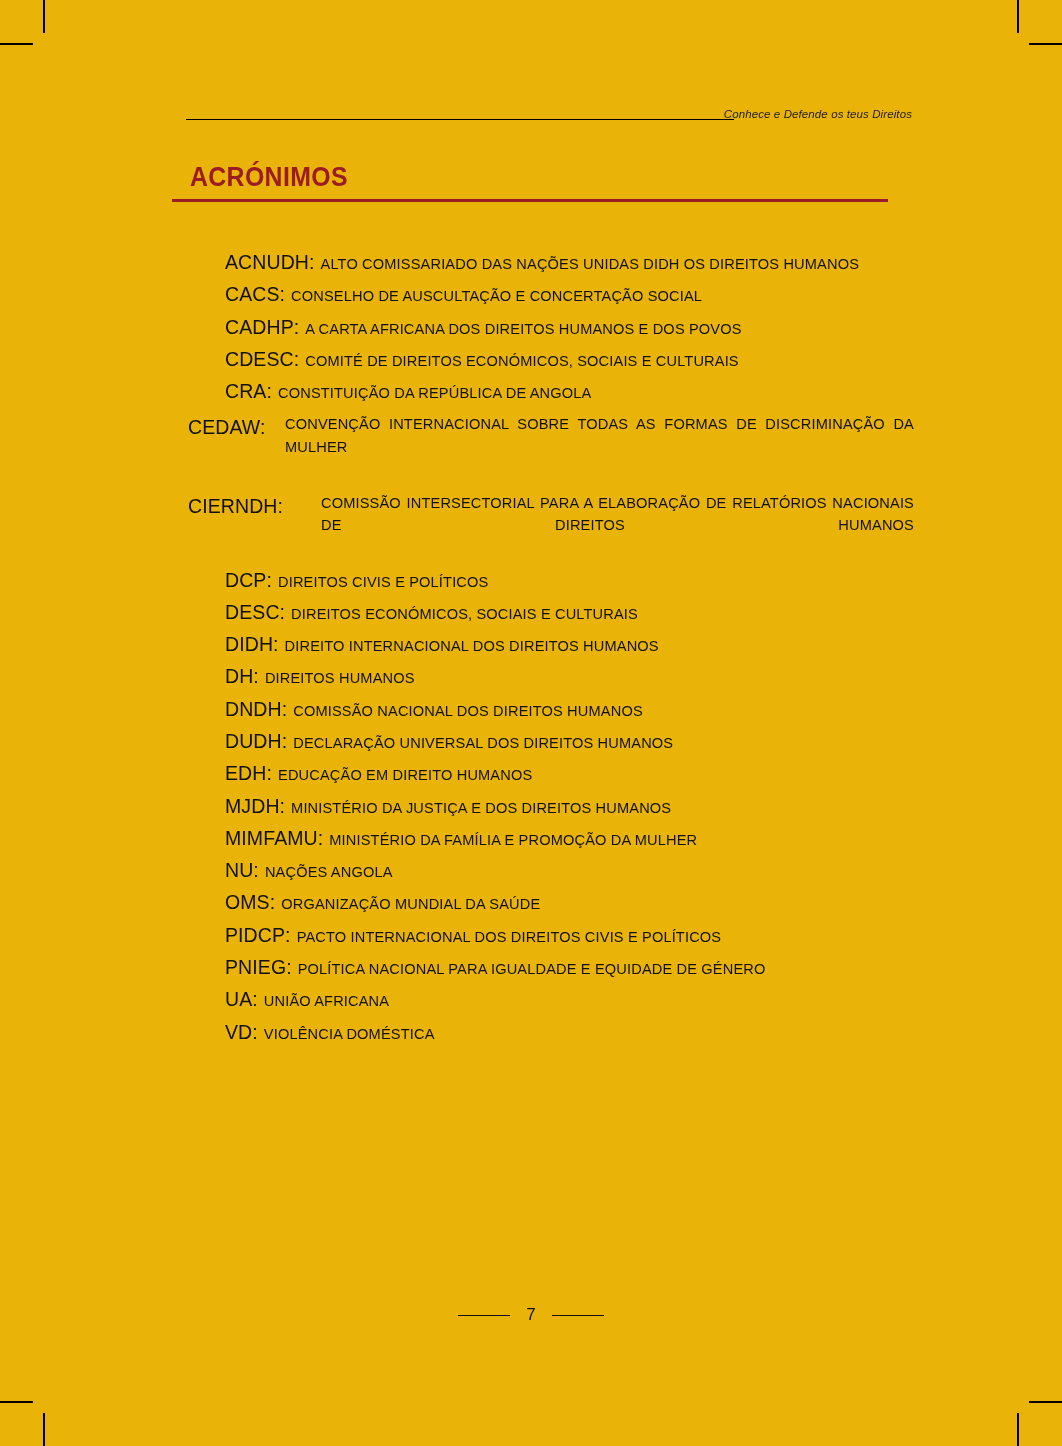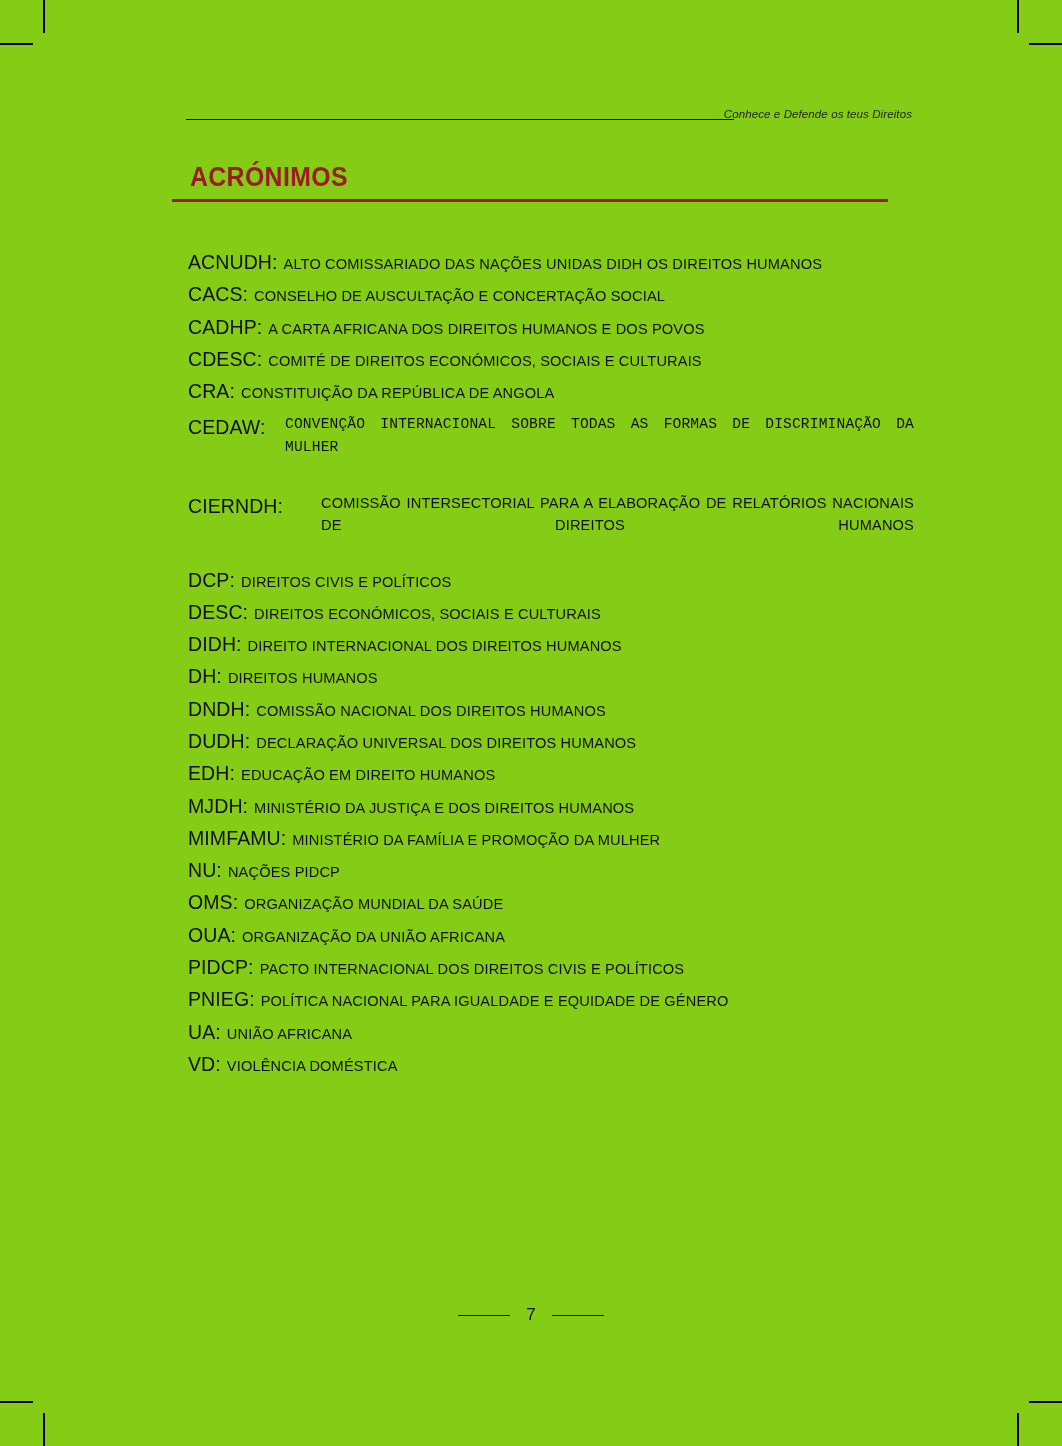--- a/index.html
+++ b/index.html
@@ -11,21 +11,21 @@
   body {
     font-family: "Liberation Sans", sans-serif;
     color: #1a1a1a;
   }
 
   .page {
     position: relative;
     width: 1062px;
     height: 1446px;
     overflow: hidden;
-    background: #84cc16;
+    background: #eab308;
   }
 
   
   .crop {
     position: absolute;
     background: #000000;
   }
   .crop-v { width: 2px; height: 33px; }
   .crop-h { height: 2px; width: 33px; }
 
@@ -108,21 +108,21 @@
     font-size: 14.6px;
     letter-spacing: 0.15px;
     color: #111111;
   }
 
   
   .acronym-row.single {
     white-space: nowrap;
     line-height: 1.05;
   }
-  .acronym-row.single .term { margin-right: 6px; }
+  .acronym-row.single .term { margin-right: 6px; margin-left: 37px; }
 
   
   .acronym-row.wrapped {
     line-height: 1.52;
   }
   .acronym-row.wrapped .term {
     float: left;
     line-height: 1.45;
   }
   .acronym-row.wrapped .definition {
@@ -131,21 +131,21 @@
     line-height: 1.52;
     margin-left: 16px;
   }
   .acronym-row.wrapped .definition::after {
     content: "";
     display: inline-block;
     width: 100%;
   }
   .acronym-row.cedaw .term   { }
   .acronym-row.cedaw .definition { text-indent: 0; padding-left: 97px; margin-left: -97px; }
-  .acronym-row.cedaw .definition { padding-left: 0; margin-left: 0; font-family: Liberation Mono, monospace; }
+  .acronym-row.cedaw .definition { padding-left: 0; margin-left: 0; }
   .acronym-row.cedaw { padding-left: 97px; }
   .acronym-row.cedaw .term { margin-left: -97px; }
 
   .acronym-row.cierndh { padding-left: 117px; }
   .acronym-row.cierndh .term { margin-left: -117px; margin-right: 10px; }
 
   
   .folio {
     position: absolute;
     left: 0;
@@ -252,30 +252,27 @@
 
     <div class="acronym-row single">
       <span class="term">MJDH:</span><span class="definition">MINISTÉRIO DA JUSTIÇA E DOS DIREITOS HUMANOS</span>
     </div>
 
     <div class="acronym-row single">
       <span class="term">MIMFAMU:</span><span class="definition">MINISTÉRIO DA FAMÍLIA E PROMOÇÃO DA MULHER</span>
     </div>
 
     <div class="acronym-row single">
-      <span class="term">NU:</span><span class="definition">NAÇÕES PIDCP</span>
+      <span class="term">NU:</span><span class="definition">NAÇÕES ANGOLA</span>
     </div>
 
     <div class="acronym-row single">
       <span class="term">OMS:</span><span class="definition">ORGANIZAÇÃO MUNDIAL DA SAÚDE</span>
     </div>
 
-    <div class="acronym-row single">
-      <span class="term">OUA:</span><span class="definition">ORGANIZAÇÃO DA UNIÃO AFRICANA</span>
-    </div>
 
     <div class="acronym-row single">
       <span class="term">PIDCP:</span><span class="definition">PACTO INTERNACIONAL DOS DIREITOS CIVIS E POLÍTICOS</span>
     </div>
 
 
     <div class="acronym-row single">
       <span class="term">PNIEG:</span><span class="definition">POLÍTICA NACIONAL PARA IGUALDADE E EQUIDADE DE GÉNERO</span>
     </div>
 

